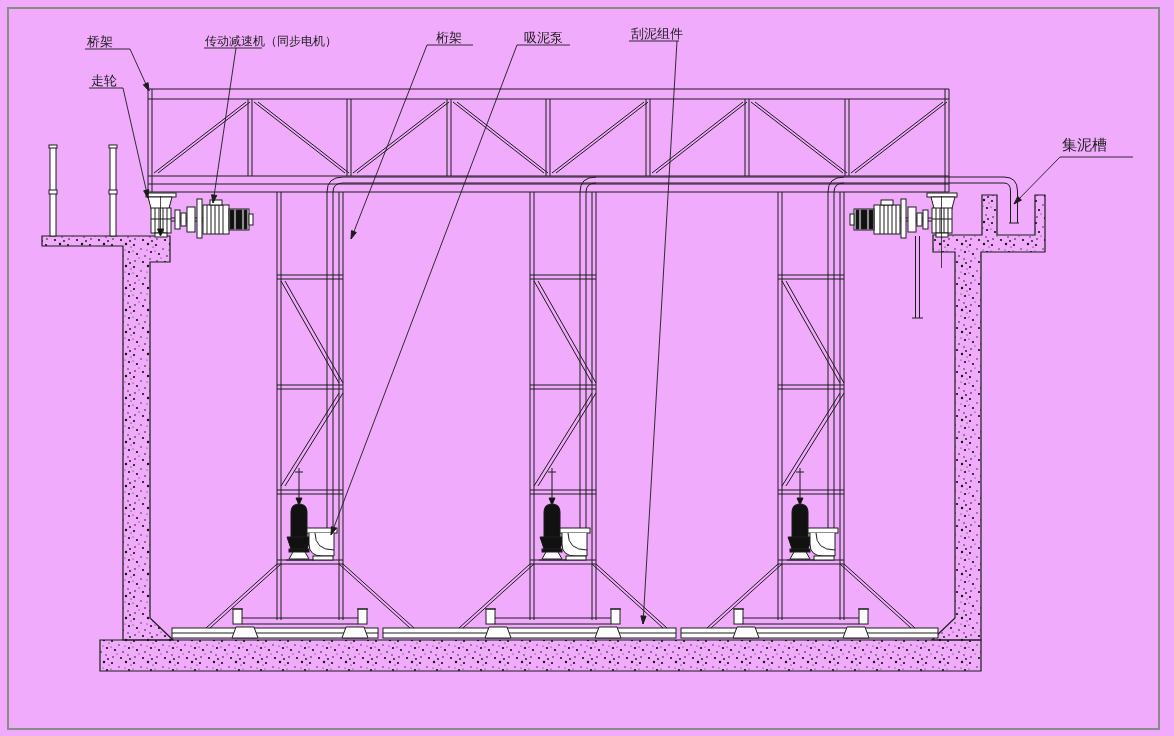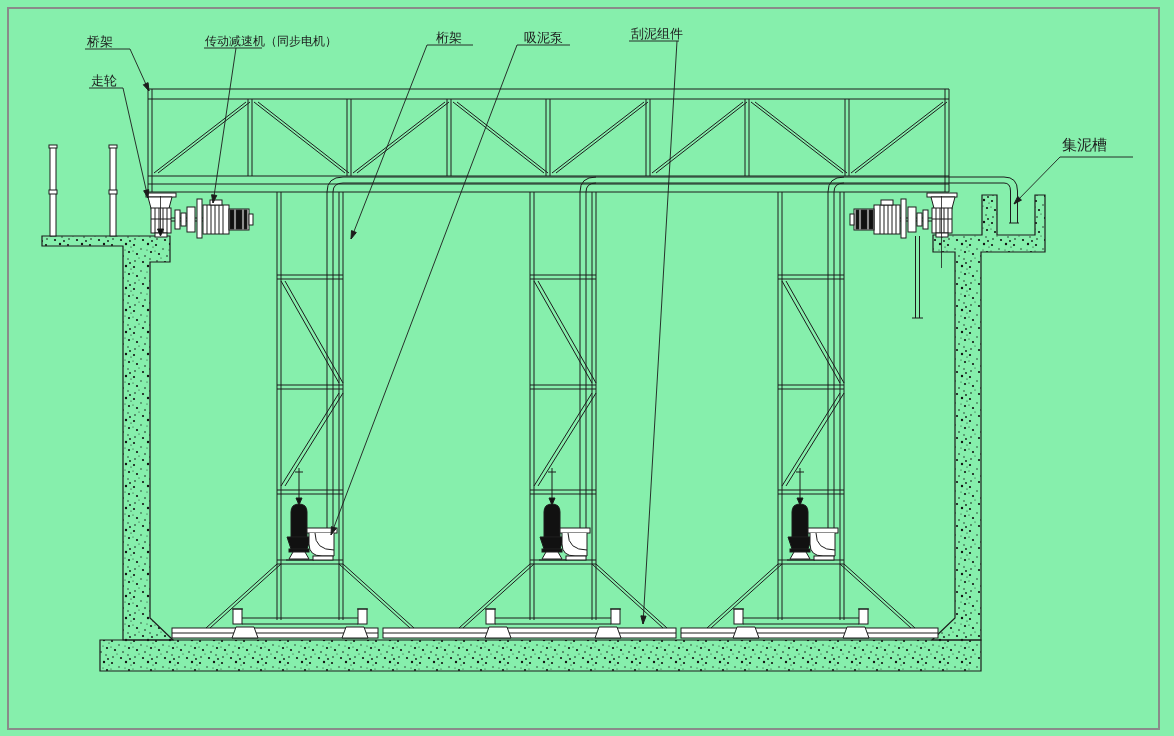--- a/index.html
+++ b/index.html
@@ -1,16 +1,16 @@
 <!DOCTYPE html>
 <html><head>
 <meta charset="utf-8">
 <style>
   html,body{margin:0;padding:0;background:#e9e9e9;}
-  .sheet{position:relative;width:1174px;height:736px;background:#86efac;overflow:hidden;
+  .sheet{position:relative;width:1174px;height:736px;background:#f0abfc;overflow:hidden;
          font-family:"DejaVu Sans", sans-serif;}
   svg{position:absolute;left:0;top:0;}
   .lbl{font-family:"DejaVu Sans", sans-serif;fill:#1c1c1c;}
 </style>
 </head>
 <body>
 
 <div class="sheet">
 <svg id="dwg" width="1174" height="736" viewBox="0 0 1174 736">
   <defs>

